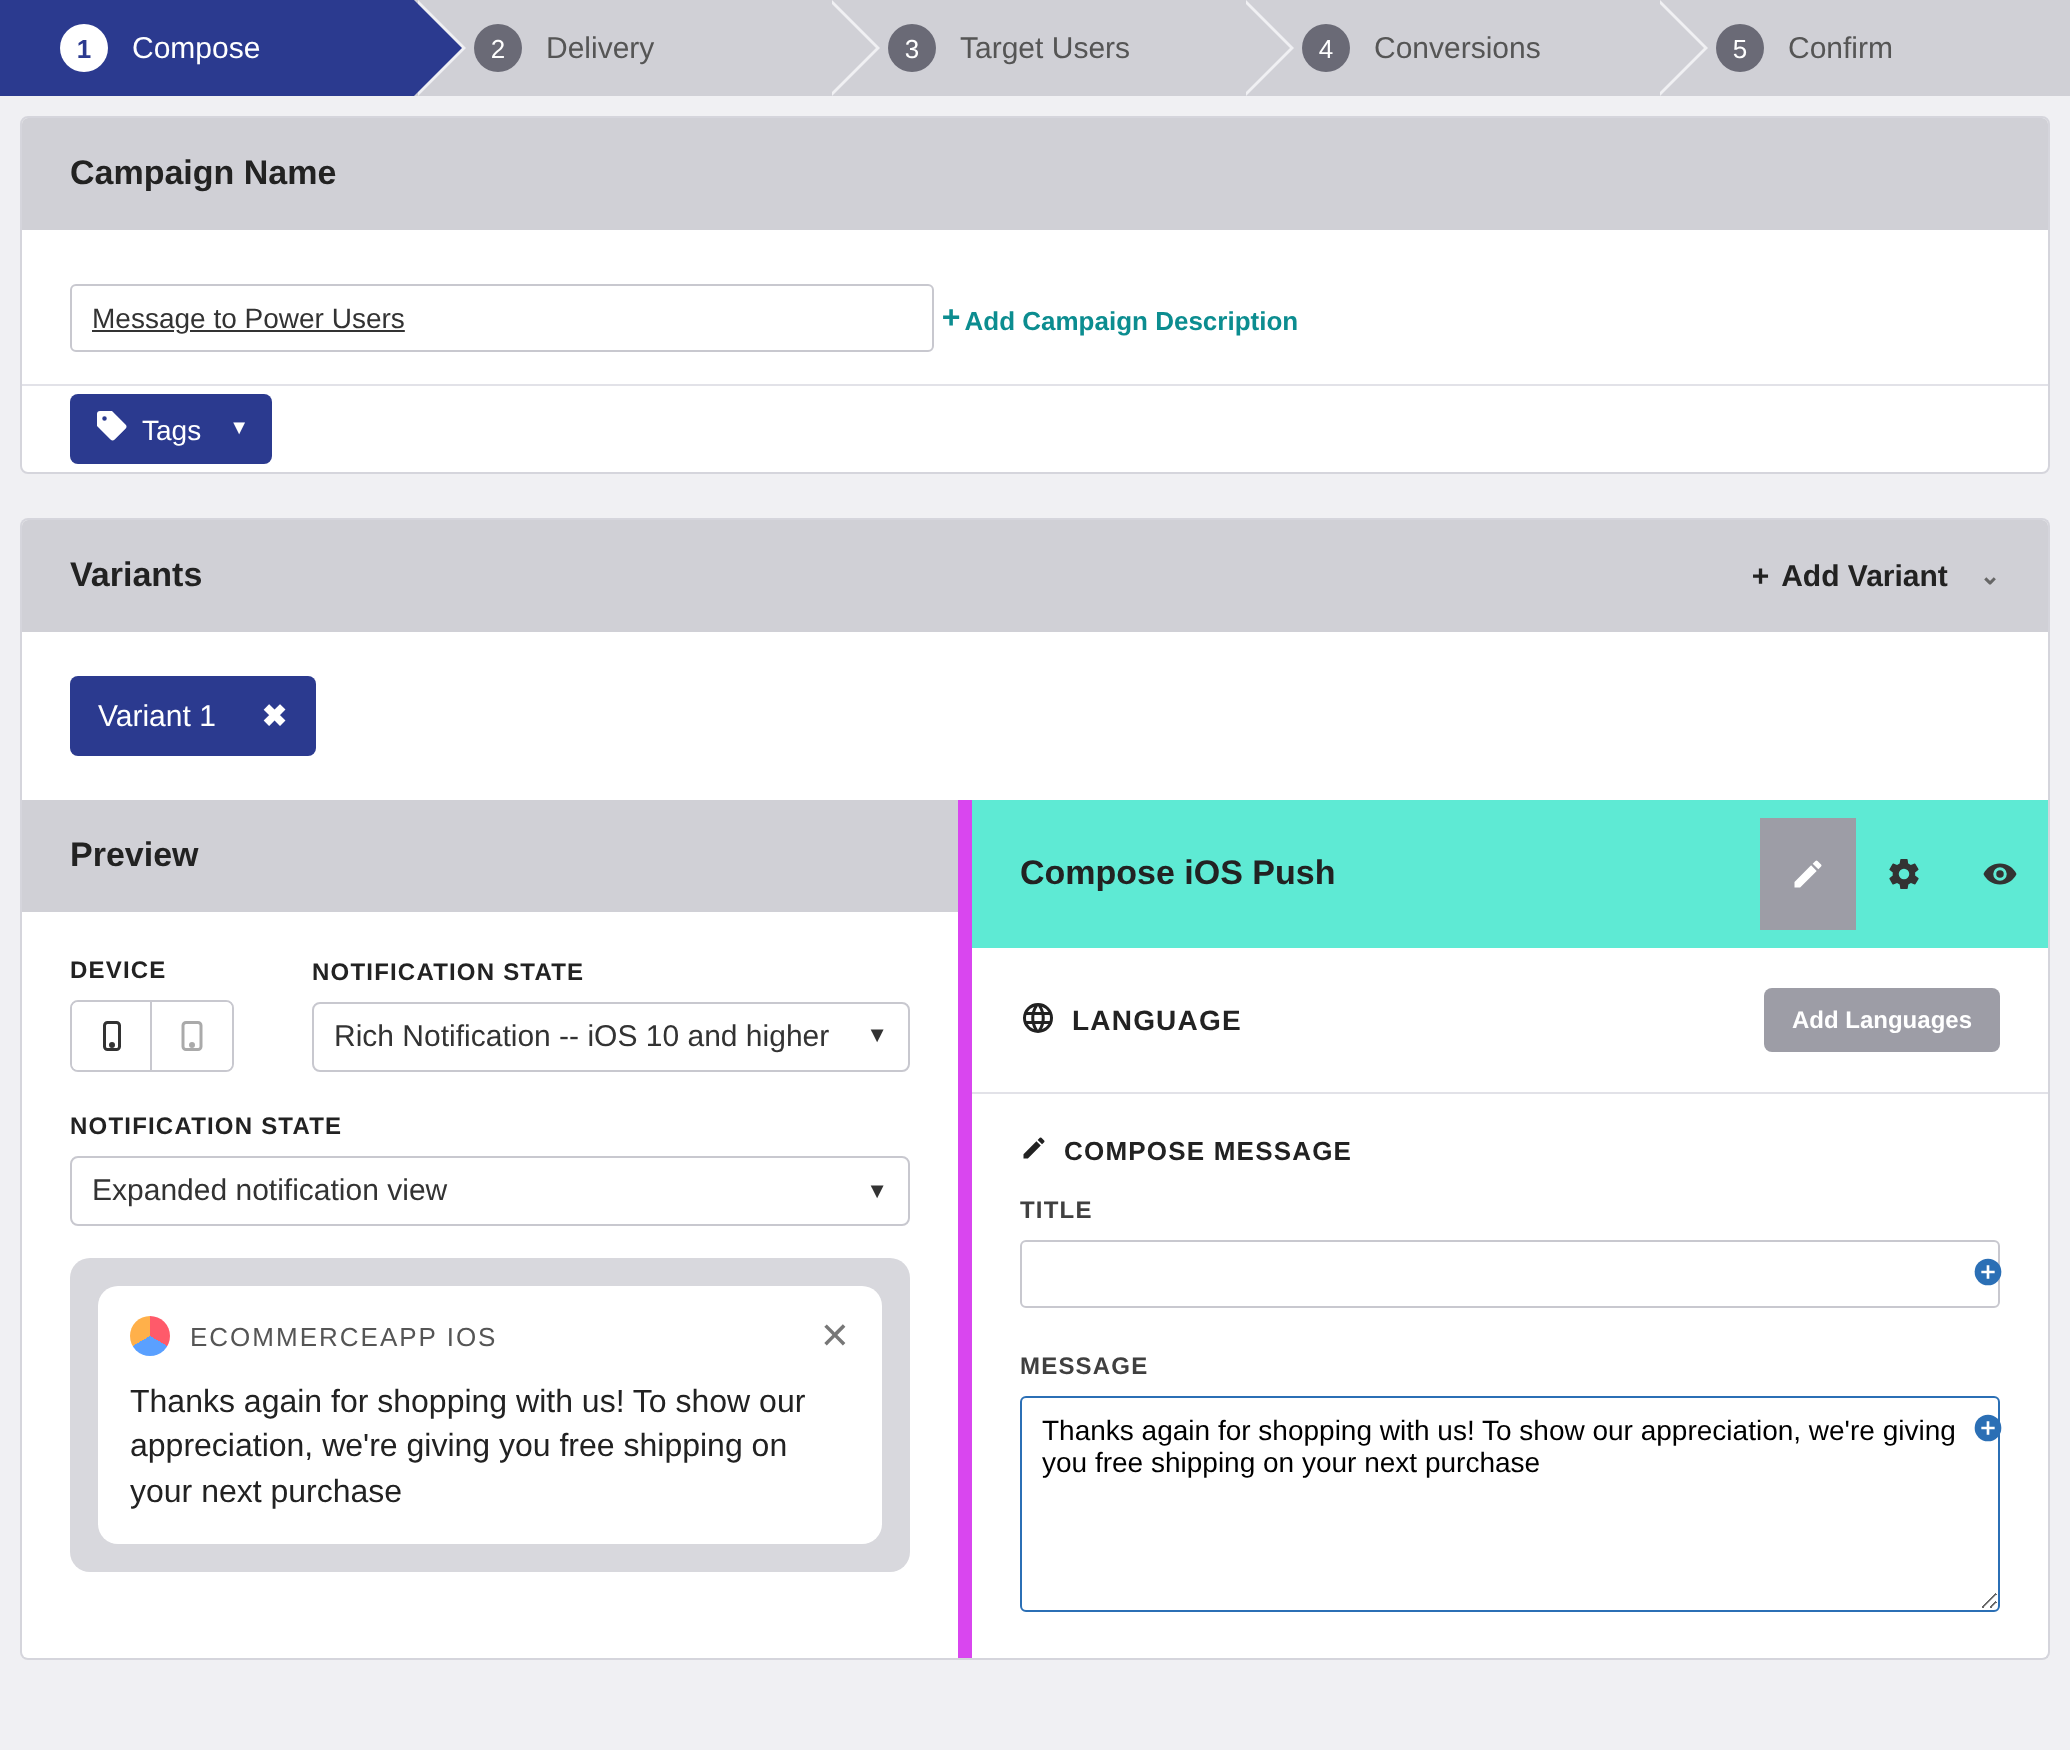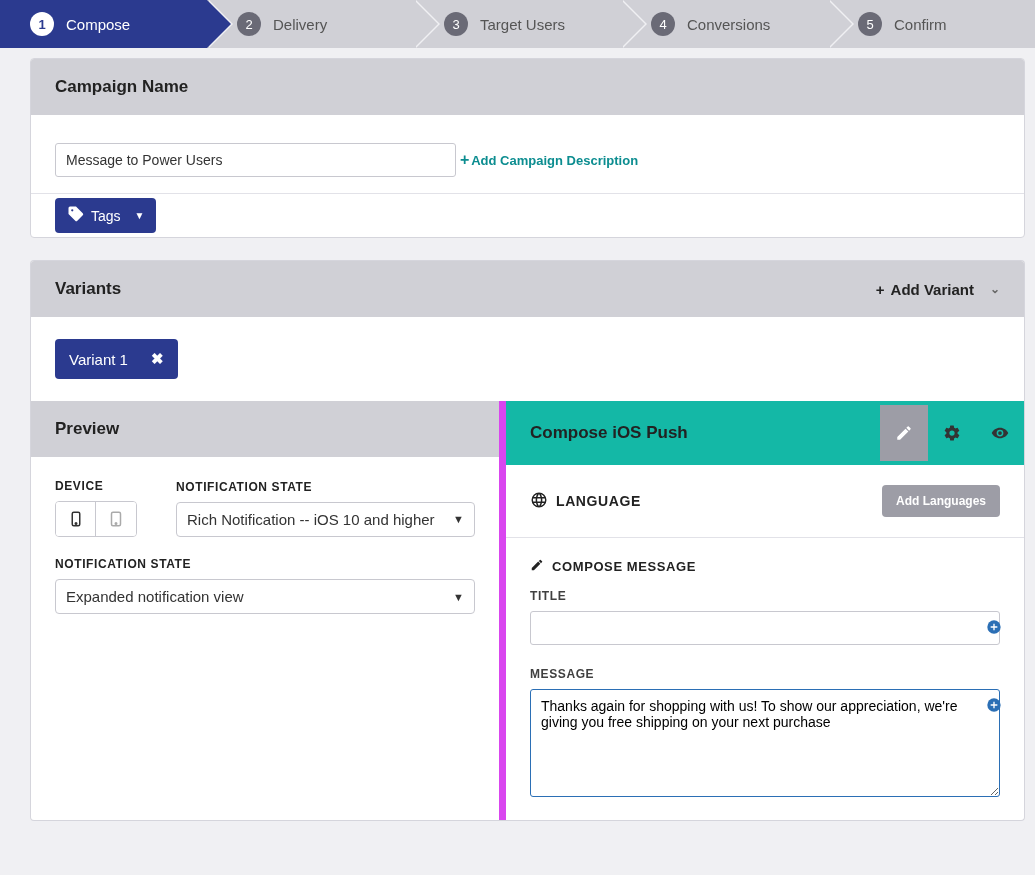--- a/index.html
+++ b/index.html
@@ -9,47 +9,47 @@
 .stepper { display: flex; height: 48px; }
 .step { flex: 1; display: flex; align-items: center; padding-left: 30px; position: relative; background: #d0d0d6; color: #555; font-size: 15px; }
 .step::after { content: ""; position: absolute; right: -24px; top: 0; border-left: 24px solid #d0d0d6; border-top: 24px solid transparent; border-bottom: 24px solid transparent; z-index: 2; }
 .step::before { content: ""; position: absolute; right: -26px; top: 0; border-left: 24px solid #f0f0f3; border-top: 24px solid transparent; border-bottom: 24px solid transparent; z-index: 1; }
 .step:last-child::after, .step:last-child::before {  }
 .step.active { background: #2b3a8f; color: #fff; }
 .step.active::after { border-left-color: #2b3a8f; }
 .step .num { display: inline-flex; width: 24px; height: 24px; border-radius: 50%; background: #6a6a76; color: #fff; align-items: center; justify-content: center; font-size: 13px; margin-right: 12px; }
 .step.active .num { background: #fff; color: #2b3a8f; font-weight: 600; }
 
-.page { padding: 10px; margin-left: 20px; }
+.page { padding: 10px; }
 
 .card { background: #fff; border: 1px solid #d5d5dc; border-radius: 4px; margin-bottom: 22px; overflow: hidden; }
 .card-header { background: #d0d0d6; padding: 18px 24px; font-weight: 700; font-size: 17px; color: #222; display: flex; align-items: center; justify-content: space-between; }
 .card-body { padding: 22px 24px; }
 
-.input-text { width: 401px; padding: 8px 10px; border: 1px solid #c8c8cf; border-radius: 3px; font-size: 14px; color: #333; }
+.input-text { width: 432px; padding: 8px 10px; border: 1px solid #c8c8cf; border-radius: 3px; font-size: 14px; color: #333; text-decoration: underline; }
 .add-link { color: #0c8d90; font-size: 13px; font-weight: 600; margin-top: 14px; display: inline-flex; align-items: center; gap: 2px; cursor: pointer; }
 .add-link .plus { font-size: 16px; font-weight: 700; }
 
 .tags-row { border-top: 1px solid #e2e2e8; margin: 16px -24px -22px -24px; padding: 4px 24px; }
 .tags-btn { background: #2b3a8f; color: #fff; border: none; border-radius: 4px; padding: 7px 12px; font-size: 14px; display: inline-flex; align-items: center; gap: 6px; cursor: pointer; }
 .tags-btn .caret { margin-left: 8px; font-size: 10px; }
 
 .variant-hdr-btn { color: #222; font-size: 15px; font-weight: 600; display: inline-flex; align-items: center; gap: 6px; cursor: pointer; }
 .variant-hdr-btn .plus { font-weight: 700; }
 .variant-hdr-btn .chev { margin-left: 10px; font-size: 12px; color: #666; }
 
 .variant-chip { background: #2b3a8f; color: #fff; border-radius: 4px; padding: 11px 14px; font-size: 15px; display: inline-flex; align-items: center; gap: 23px; }
 .variant-chip .x { cursor: pointer; font-weight: 700; }
 
 .two-col { display: flex; }
 .col-left { width: 475px; border-right: 7px solid #d946ef; }
 .col-right { flex: 1; }
 
 .sect-hdr { background: #d0d0d6; padding: 18px 24px; font-weight: 700; font-size: 17px; color: #222; display: flex; align-items: center; justify-content: space-between; }
-.compose-hdr { background: #14b8a6; padding: 0 0 0 24px; font-weight: 700; font-size: 17px; color: #222; display: flex; align-items: center; justify-content: space-between; height: 64px; }
+.compose-hdr { background: #5eead4; padding: 0 0 0 24px; font-weight: 700; font-size: 17px; color: #222; display: flex; align-items: center; justify-content: space-between; height: 74px; }
 .tool-icons { display: flex; height: 56px; }
 .tool-icons .ti { width: 48px; display: flex; align-items: center; justify-content: center; cursor: pointer; color: #333; font-size: 18px; }
 .tool-icons .ti.active { background: #9d9da6; color: #fff; }
 
 .controls { padding: 22px 24px; }
 .ctrl-row { display: flex; gap: 39px; margin-bottom: 20px; align-items: center; }
 .ctrl-group { display: flex; flex-direction: column; }
 .ctrl-label { font-weight: 700; font-size: 12px; letter-spacing: 0.6px; color: #222; margin-bottom: 8px; }
 .dev-toggle { display: flex; border: 1px solid #c8c8cf; border-radius: 4px; overflow: hidden; }
 .dev-toggle > div { width: 40px; height: 34px; display: flex; align-items: center; justify-content: center; cursor: pointer; background: #fff; color: #555; }
@@ -184,20 +184,32 @@
             </div>
           </div>
           <div class="ctrl-group" style="margin-bottom:16px;">
             <div class="ctrl-label">NOTIFICATION STATE</div>
             <div class="select full">
               <span>Expanded notification view</span>
               <span class="caret">▼</span>
             </div>
           </div>
 
+          <div class="phone-preview">
+            <div class="notif">
+              <div class="notif-top">
+                <div class="notif-app">
+                  <div class="app-icon"></div>
+                  <span>ECOMMERCEAPP IOS</span>
+                </div>
+                <span class="notif-close">✕</span>
+              </div>
+              <div class="notif-body">Thanks again for shopping with us! To show our appreciation, we're giving you free shipping on your next purchase</div>
+            </div>
+          </div>
         </div>
       </div>
 
       <div class="col-right">
         <div class="compose-hdr">
           <span>Compose iOS Push</span>
           <div class="tool-icons">
             <div class="ti active">
               <svg class="i" viewBox="0 0 24 24" fill="currentColor">
                   <path d="M3 17.25V21h3.75L17.81 9.94l-3.75-3.75L3 17.25zM20.71 7.04a1 1 0 0 0 0-1.41l-2.34-2.34a1 1 0 0 0-1.41 0l-1.83 1.83 3.75 3.75 1.83-1.83z"></path>

